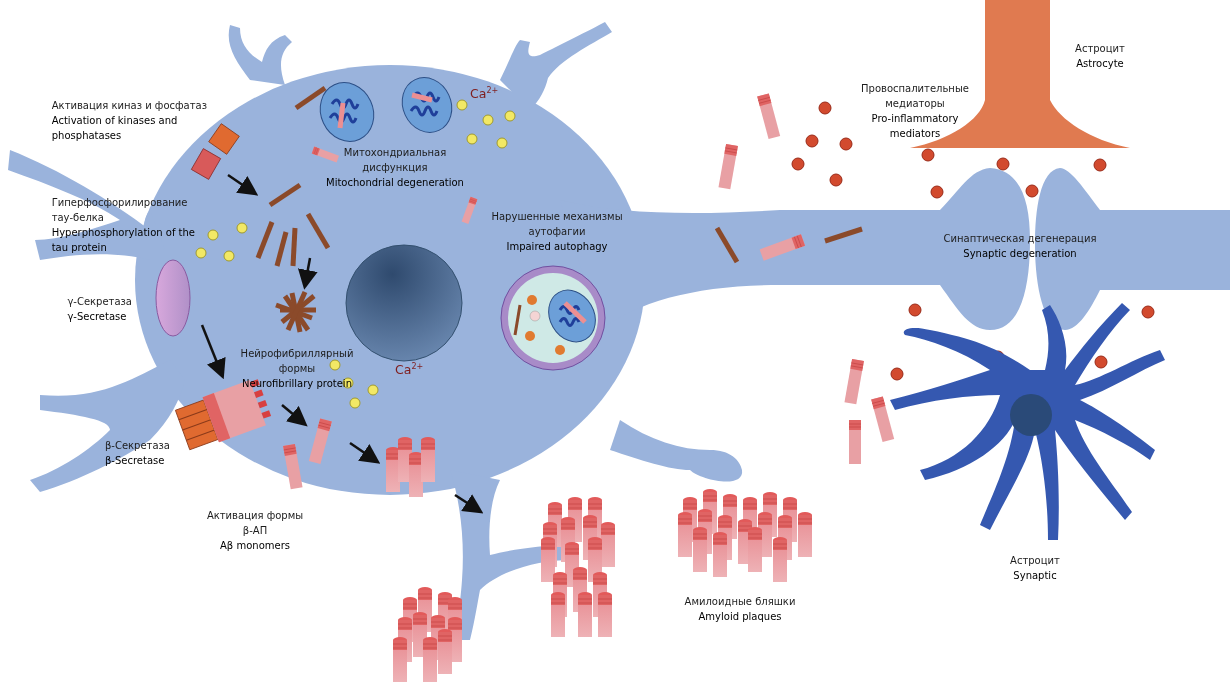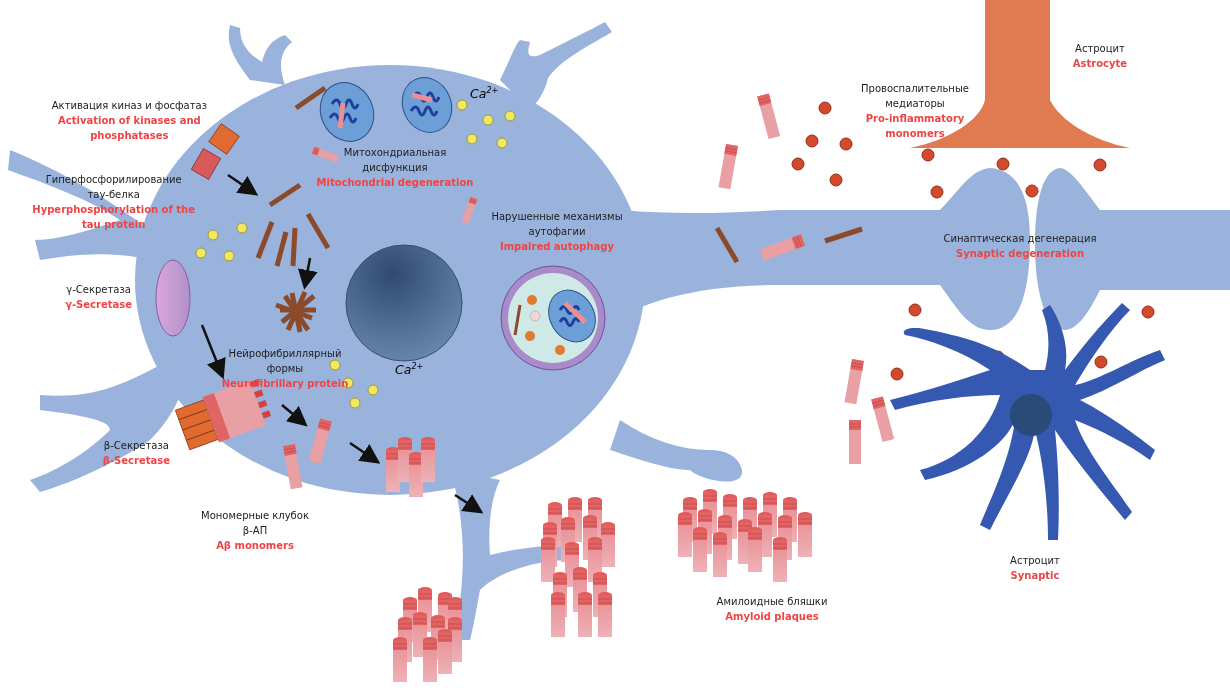--- a/index.html
+++ b/index.html
@@ -1,23 +1,23 @@
 <!DOCTYPE html>
 <html><head>
 <meta charset="utf-8">
 <style>
   html, body { margin: 0; padding: 0; background: #ffffff; }
   body { width: 1230px; height: 695px; position: relative; overflow: hidden; font-family: "DejaVu Sans", sans-serif; }
   #diagram { position: absolute; left: 0; top: 0; }
   .lbl { position: absolute; font-size: 10px; line-height: 15px; white-space: nowrap; }
   .lbl .ru { color: #1c1c1c; display: block; }
-  .lbl .en { color: #ef4444; display: block; font-weight: bold; }
-  .r { text-align: center; }
+  .lbl .en { color: #000000; display: block; }
+  .r { text-align: left; }
   .c { text-align: center; }
-  .ca { position: absolute; font-size: 12.5px; color: #000000; font-style: italic; }
+  .ca { position: absolute; font-size: 12.5px; color: #7f1d1d; }
   .ca sup { font-size: 8px; }
 </style>
 </head>
 <body>
 
 <svg id="diagram" width="1230" height="695" viewBox="0 0 1230 695">
   <defs>
     <radialGradient id="nucGrad" cx="0.4" cy="0.25" r="0.8">
       <stop offset="0" stop-color="#2f4a6e"></stop>
       <stop offset="1" stop-color="#6a88b0"></stop>
@@ -257,63 +257,63 @@
 </svg>
 
 <div class="ca" style="left:470px; top:86px;"><span>Ca</span><sup>2+</sup></div>
 <div class="ca" style="left:395px; top:362px;"><span>Ca</span><sup>2+</sup></div>
 
 <div class="lbl r" style="right:1023px; top:98px;">
   <span class="ru">Активация киназ и фосфатаз</span>
   <span class="en">Activation of kinases and</span>
   <span class="en">phosphatases</span>
 </div>
-<div class="lbl r" style="right:1035px; top:172px;">
+<div class="lbl r" style="right:1035px; top:195px;">
   <span class="ru">Гиперфосфорилирование</span>
   <span class="ru">тау-белка</span>
   <span class="en">Hyperphosphorylation of the</span>
   <span class="en">tau protein</span>
 </div>
-<div class="lbl r" style="right:1098px; top:282px;">
+<div class="lbl r" style="right:1098px; top:294px;">
   <span class="ru">γ-Секретаза</span>
   <span class="en">γ-Secretase</span>
 </div>
 <div class="lbl r" style="right:1060px; top:438px;">
   <span class="ru">β-Секретаза</span>
   <span class="en">β-Secretase</span>
 </div>
 <div class="lbl c" style="left:180px; top:508px; width:150px;">
-  <span class="ru">Мономерные клубок</span>
+  <span class="ru">Активация формы</span>
   <span class="ru">β-АП</span>
   <span class="en">Aβ monomers</span>
 </div>
 <div class="lbl c" style="left:300px; top:145px; width:190px;">
   <span class="ru">Митохондриальная</span>
   <span class="ru">дисфункция</span>
   <span class="en">Mitochondrial degeneration</span>
 </div>
 <div class="lbl c" style="left:472px; top:209px; width:170px;">
   <span class="ru">Нарушенные механизмы</span>
   <span class="ru">аутофагии</span>
   <span class="en">Impaired autophagy</span>
 </div>
-<div class="lbl c" style="left:210px; top:346px; width:150px;">
+<div class="lbl c" style="left:222px; top:346px; width:150px;">
   <span class="ru">Нейрофибриллярный</span>
   <span class="ru">формы</span>
   <span class="en">Neurofibrillary protein</span>
 </div>
-<div class="lbl c" style="left:665px; top:594px; width:150px;margin-left:32px;">
+<div class="lbl c" style="left:665px; top:594px; width:150px;">
   <span class="ru">Амилоидные бляшки</span>
   <span class="en">Amyloid plaques</span>
 </div>
 <div class="lbl c" style="left:845px; top:61px; width:140px;margin-top:20px;">
   <span class="ru">Провоспалительные</span>
   <span class="ru">медиаторы</span>
   <span class="en">Pro-inflammatory</span>
-  <span class="en">monomers</span>
+  <span class="en">mediators</span>
 </div>
 <div class="lbl c" style="left:1060px; top:41px; width:80px;">
   <span class="ru">Астроцит</span>
   <span class="en">Astrocyte</span>
 </div>
 <div class="lbl c" style="left:935px; top:231px; width:170px;">
   <span class="ru">Синаптическая дегенерация</span>
   <span class="en">Synaptic degeneration</span>
 </div>
 <div class="lbl c" style="left:990px; top:553px; width:90px;">

